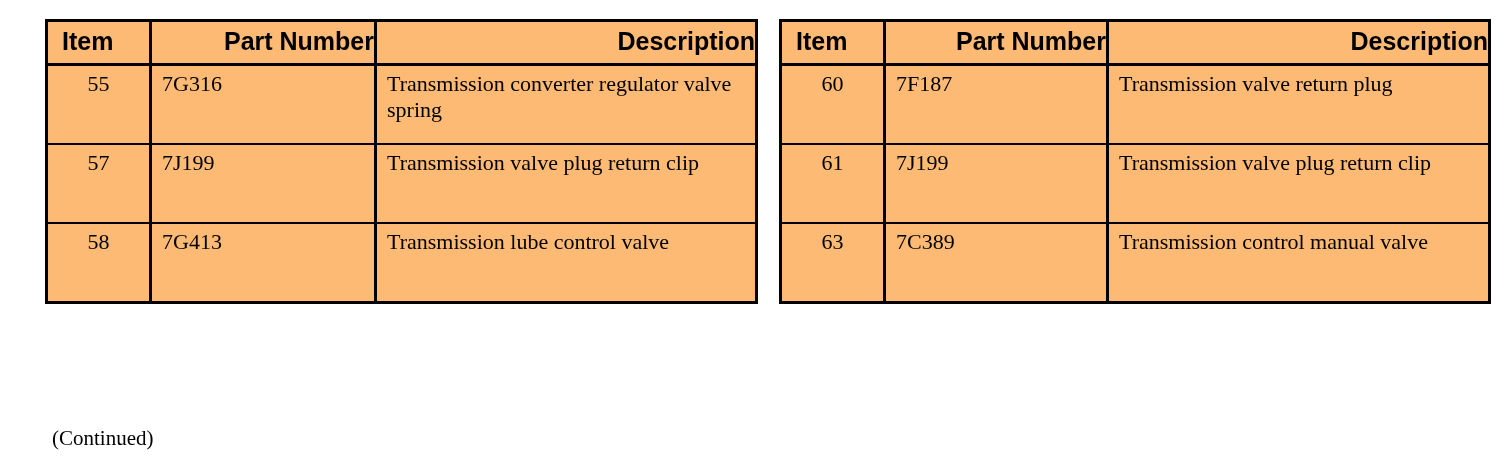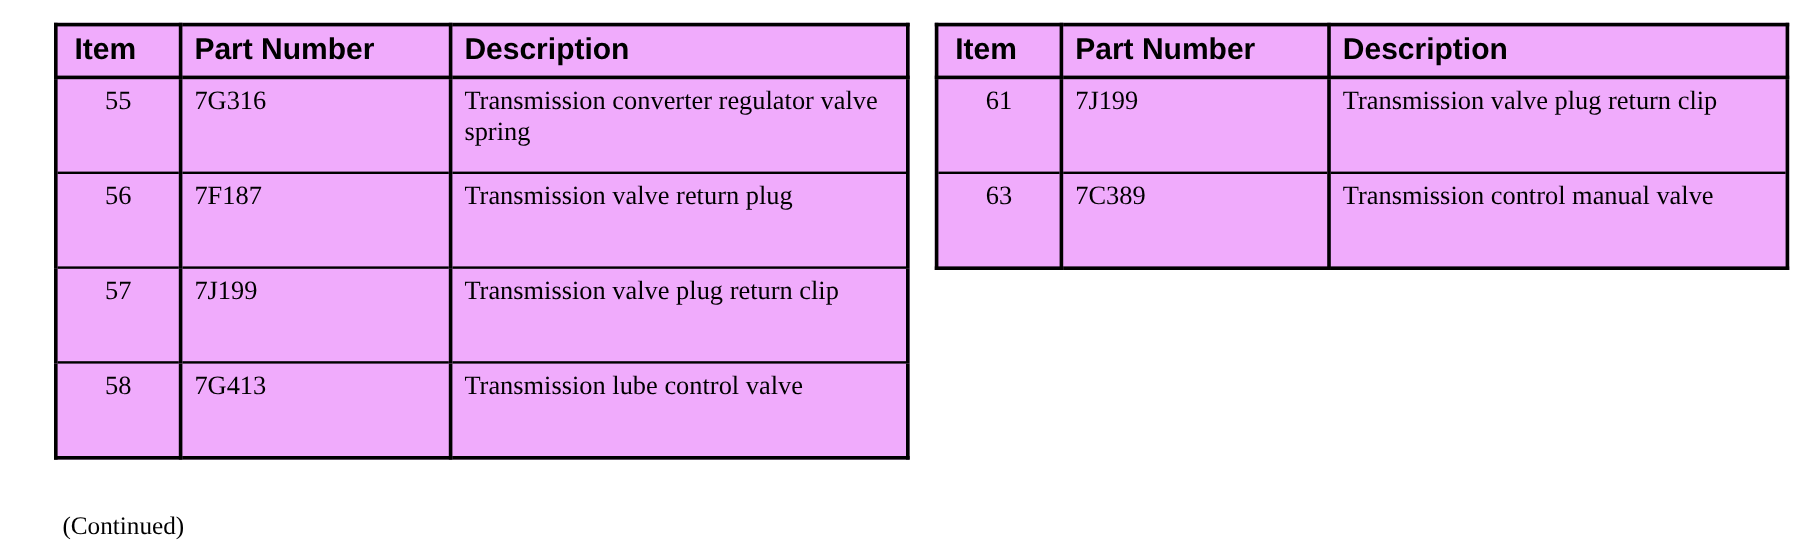--- a/index.html
+++ b/index.html
@@ -20,33 +20,33 @@
   .page {
     position: relative;
     width: 1504px;
     height: 464px;
   }
 
   .parts-table {
     position: absolute;
     border-collapse: collapse;
     table-layout: fixed;
-    background: #f0abfc;
+    background: #fdba74;
   }
 
   .parts-table.left-table  { left: 45px;  top: 19px; width: 667px; }
   .parts-table.right-table { left: 779px; top: 19px; width: 666px; }
 
   
   .parts-table thead th {
     font-family: "Liberation Sans", sans-serif;
     font-weight: bold;
     font-size: 25px;
     line-height: 1.1;
-    text-align: left;
+    text-align: right;
     padding: 6px 0 7px 10px;
     border-top: 3px solid #000;
     border-bottom: 3px solid #000;
     border-right: 3px solid #000;
     vertical-align: middle;
     white-space: nowrap;
   }
   .parts-table thead th.col-item {
     border-left: 3px solid #000;
     text-align: left;
@@ -117,25 +117,20 @@
         <th class="col-desc">Description</th>
       </tr>
     </thead>
     <tbody>
       <tr class="row-tall">
         <td class="cell-item col-item">55</td>
         <td class="cell-part col-part">7G316</td>
         <td class="cell-desc col-desc">Transmission converter regulator valve spring</td>
       </tr>
       <tr class="row-tall">
-        <td class="cell-item col-item">56</td>
-        <td class="cell-part col-part">7F187</td>
-        <td class="cell-desc col-desc">Transmission valve return plug</td>
-      </tr>
-      <tr class="row-tall">
         <td class="cell-item col-item">57</td>
         <td class="cell-part col-part">7J199</td>
         <td class="cell-desc col-desc">Transmission valve plug return clip</td>
       </tr>
       <tr class="row-tall">
         <td class="cell-item col-item">58</td>
         <td class="cell-part col-part">7G413</td>
         <td class="cell-desc col-desc">Transmission lube control valve</td>
       </tr>
     </tbody>
@@ -144,20 +139,25 @@
   <table class="parts-table right-table">
     <thead>
       <tr>
         <th class="col-item">Item</th>
         <th class="col-part">Part Number</th>
         <th class="col-desc">Description</th>
       </tr>
     </thead>
     <tbody>
       <tr class="row-tall">
+        <td class="cell-item col-item">60</td>
+        <td class="cell-part col-part">7F187</td>
+        <td class="cell-desc col-desc">Transmission valve return plug</td>
+      </tr>
+      <tr class="row-tall">
         <td class="cell-item col-item">61</td>
         <td class="cell-part col-part">7J199</td>
         <td class="cell-desc col-desc">Transmission valve plug return clip</td>
       </tr>
       <tr class="row-tall">
         <td class="cell-item col-item">63</td>
         <td class="cell-part col-part">7C389</td>
         <td class="cell-desc col-desc">Transmission control manual valve</td>
       </tr>
     </tbody>

